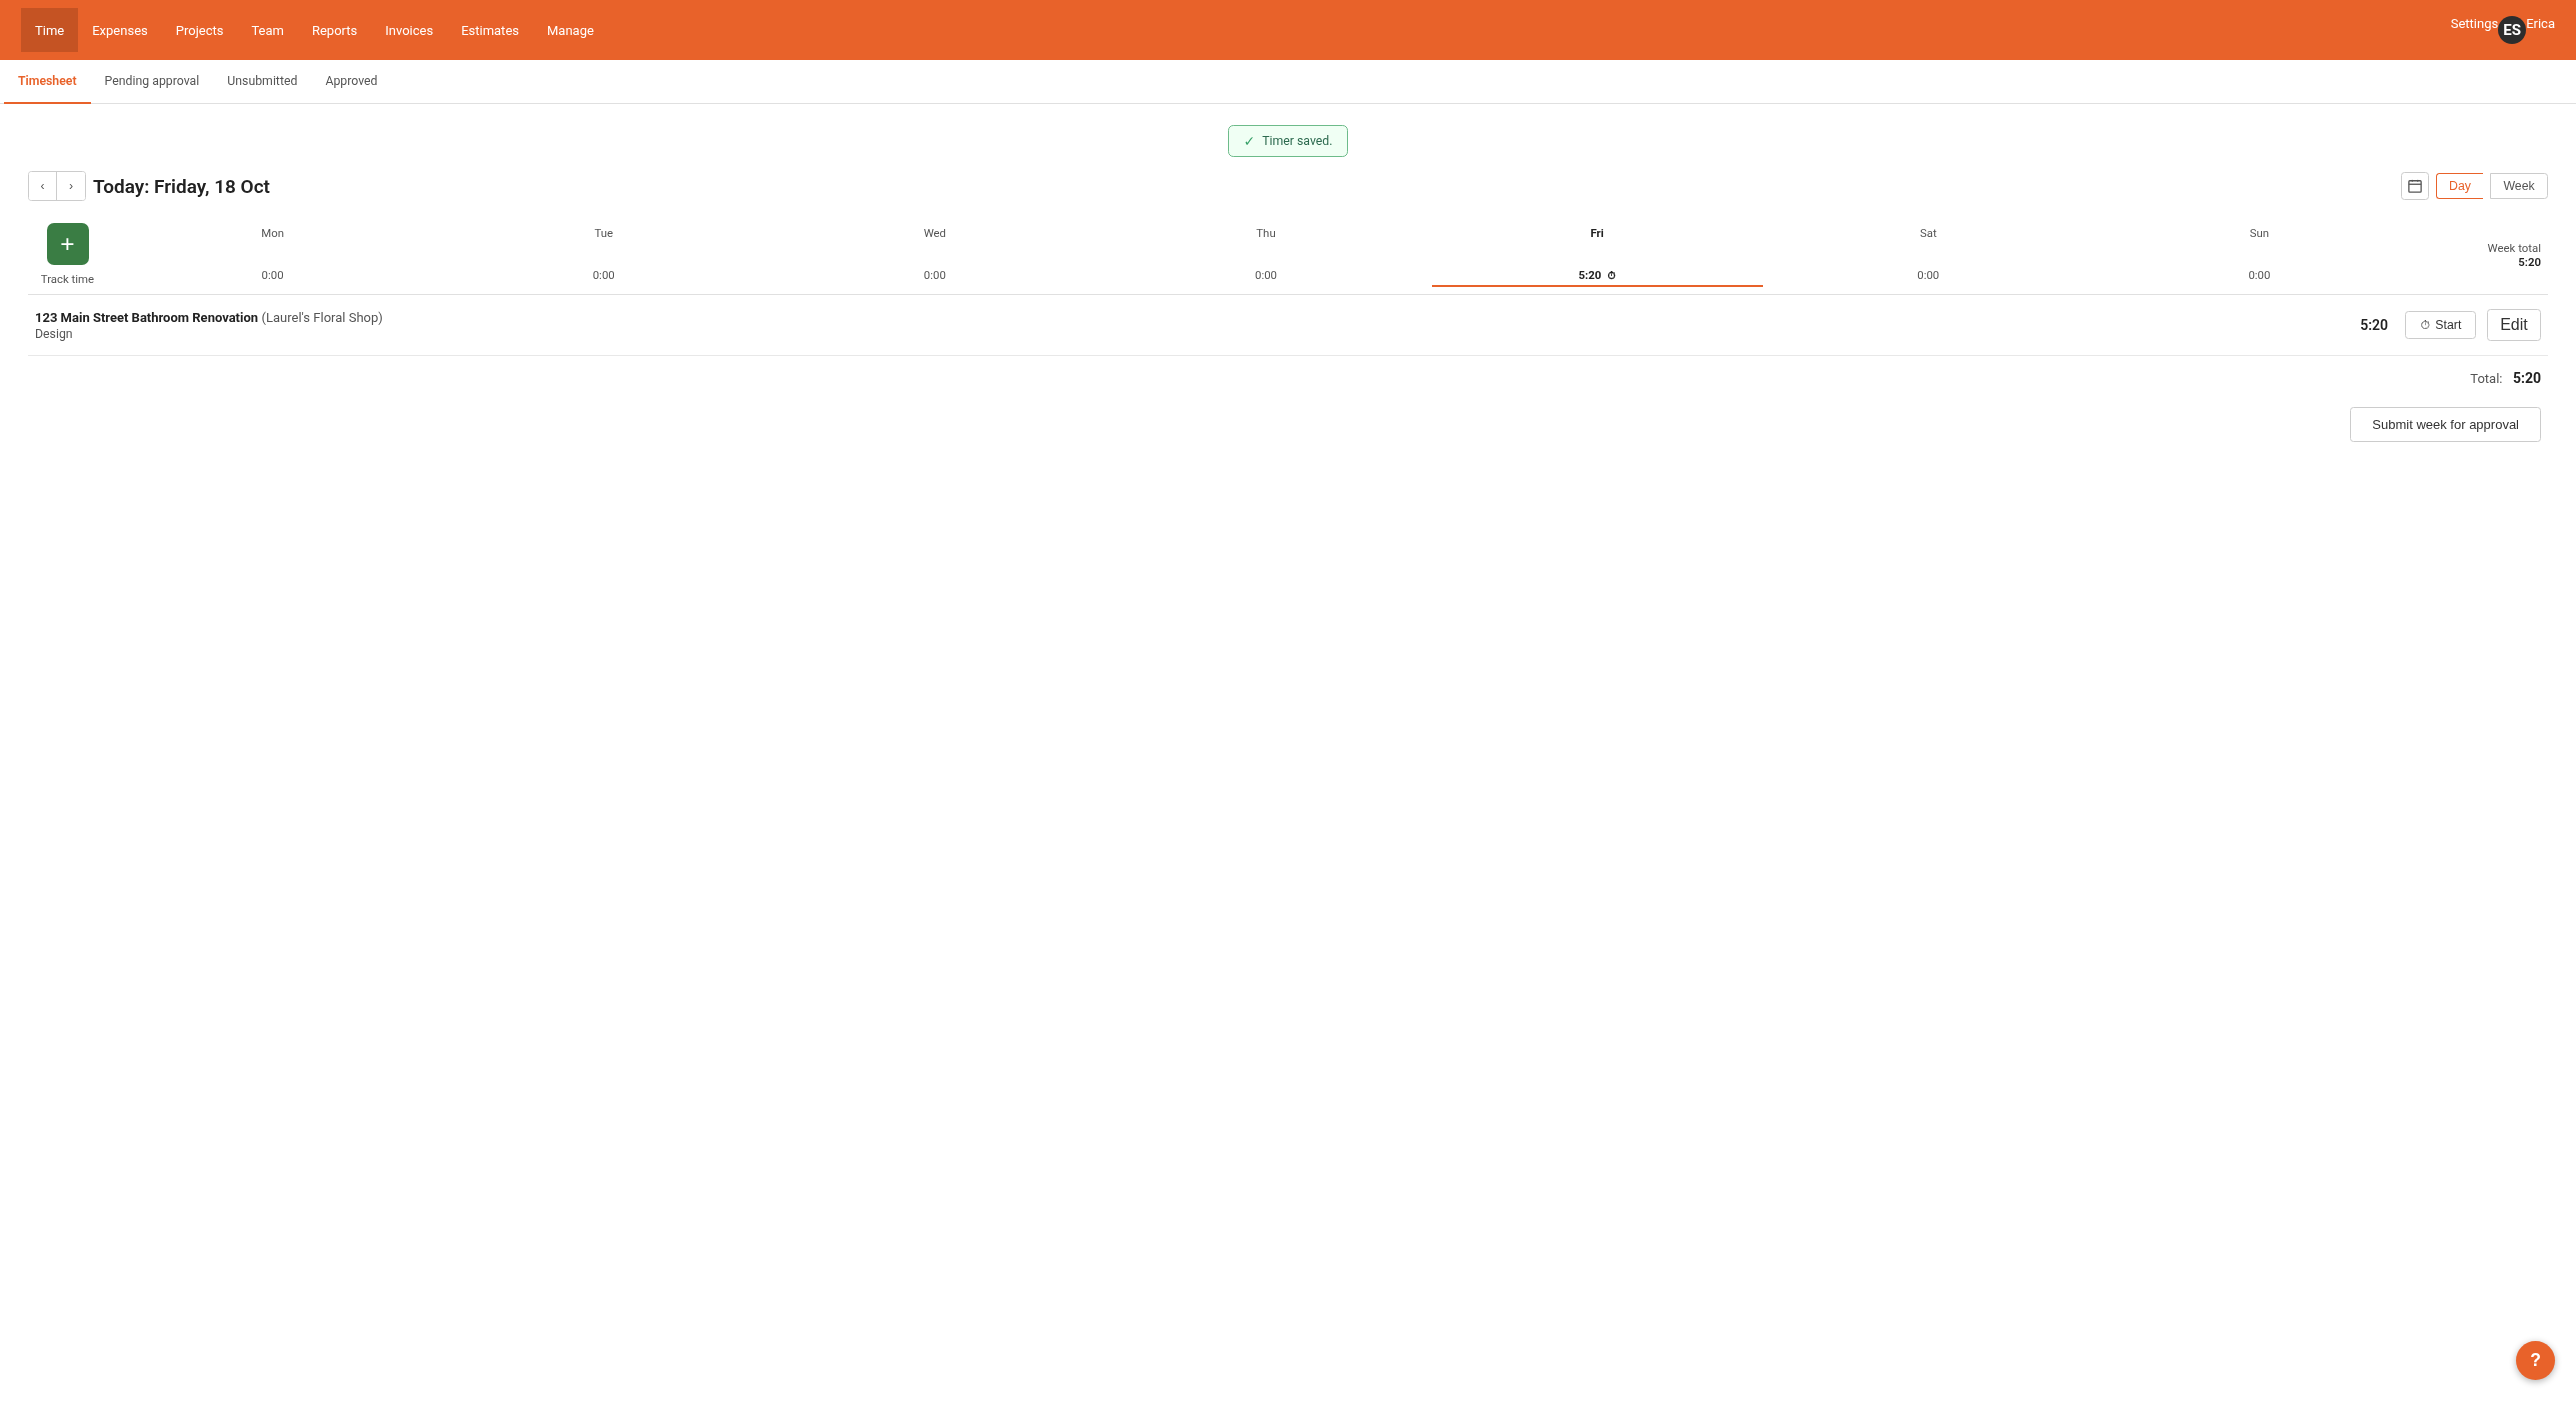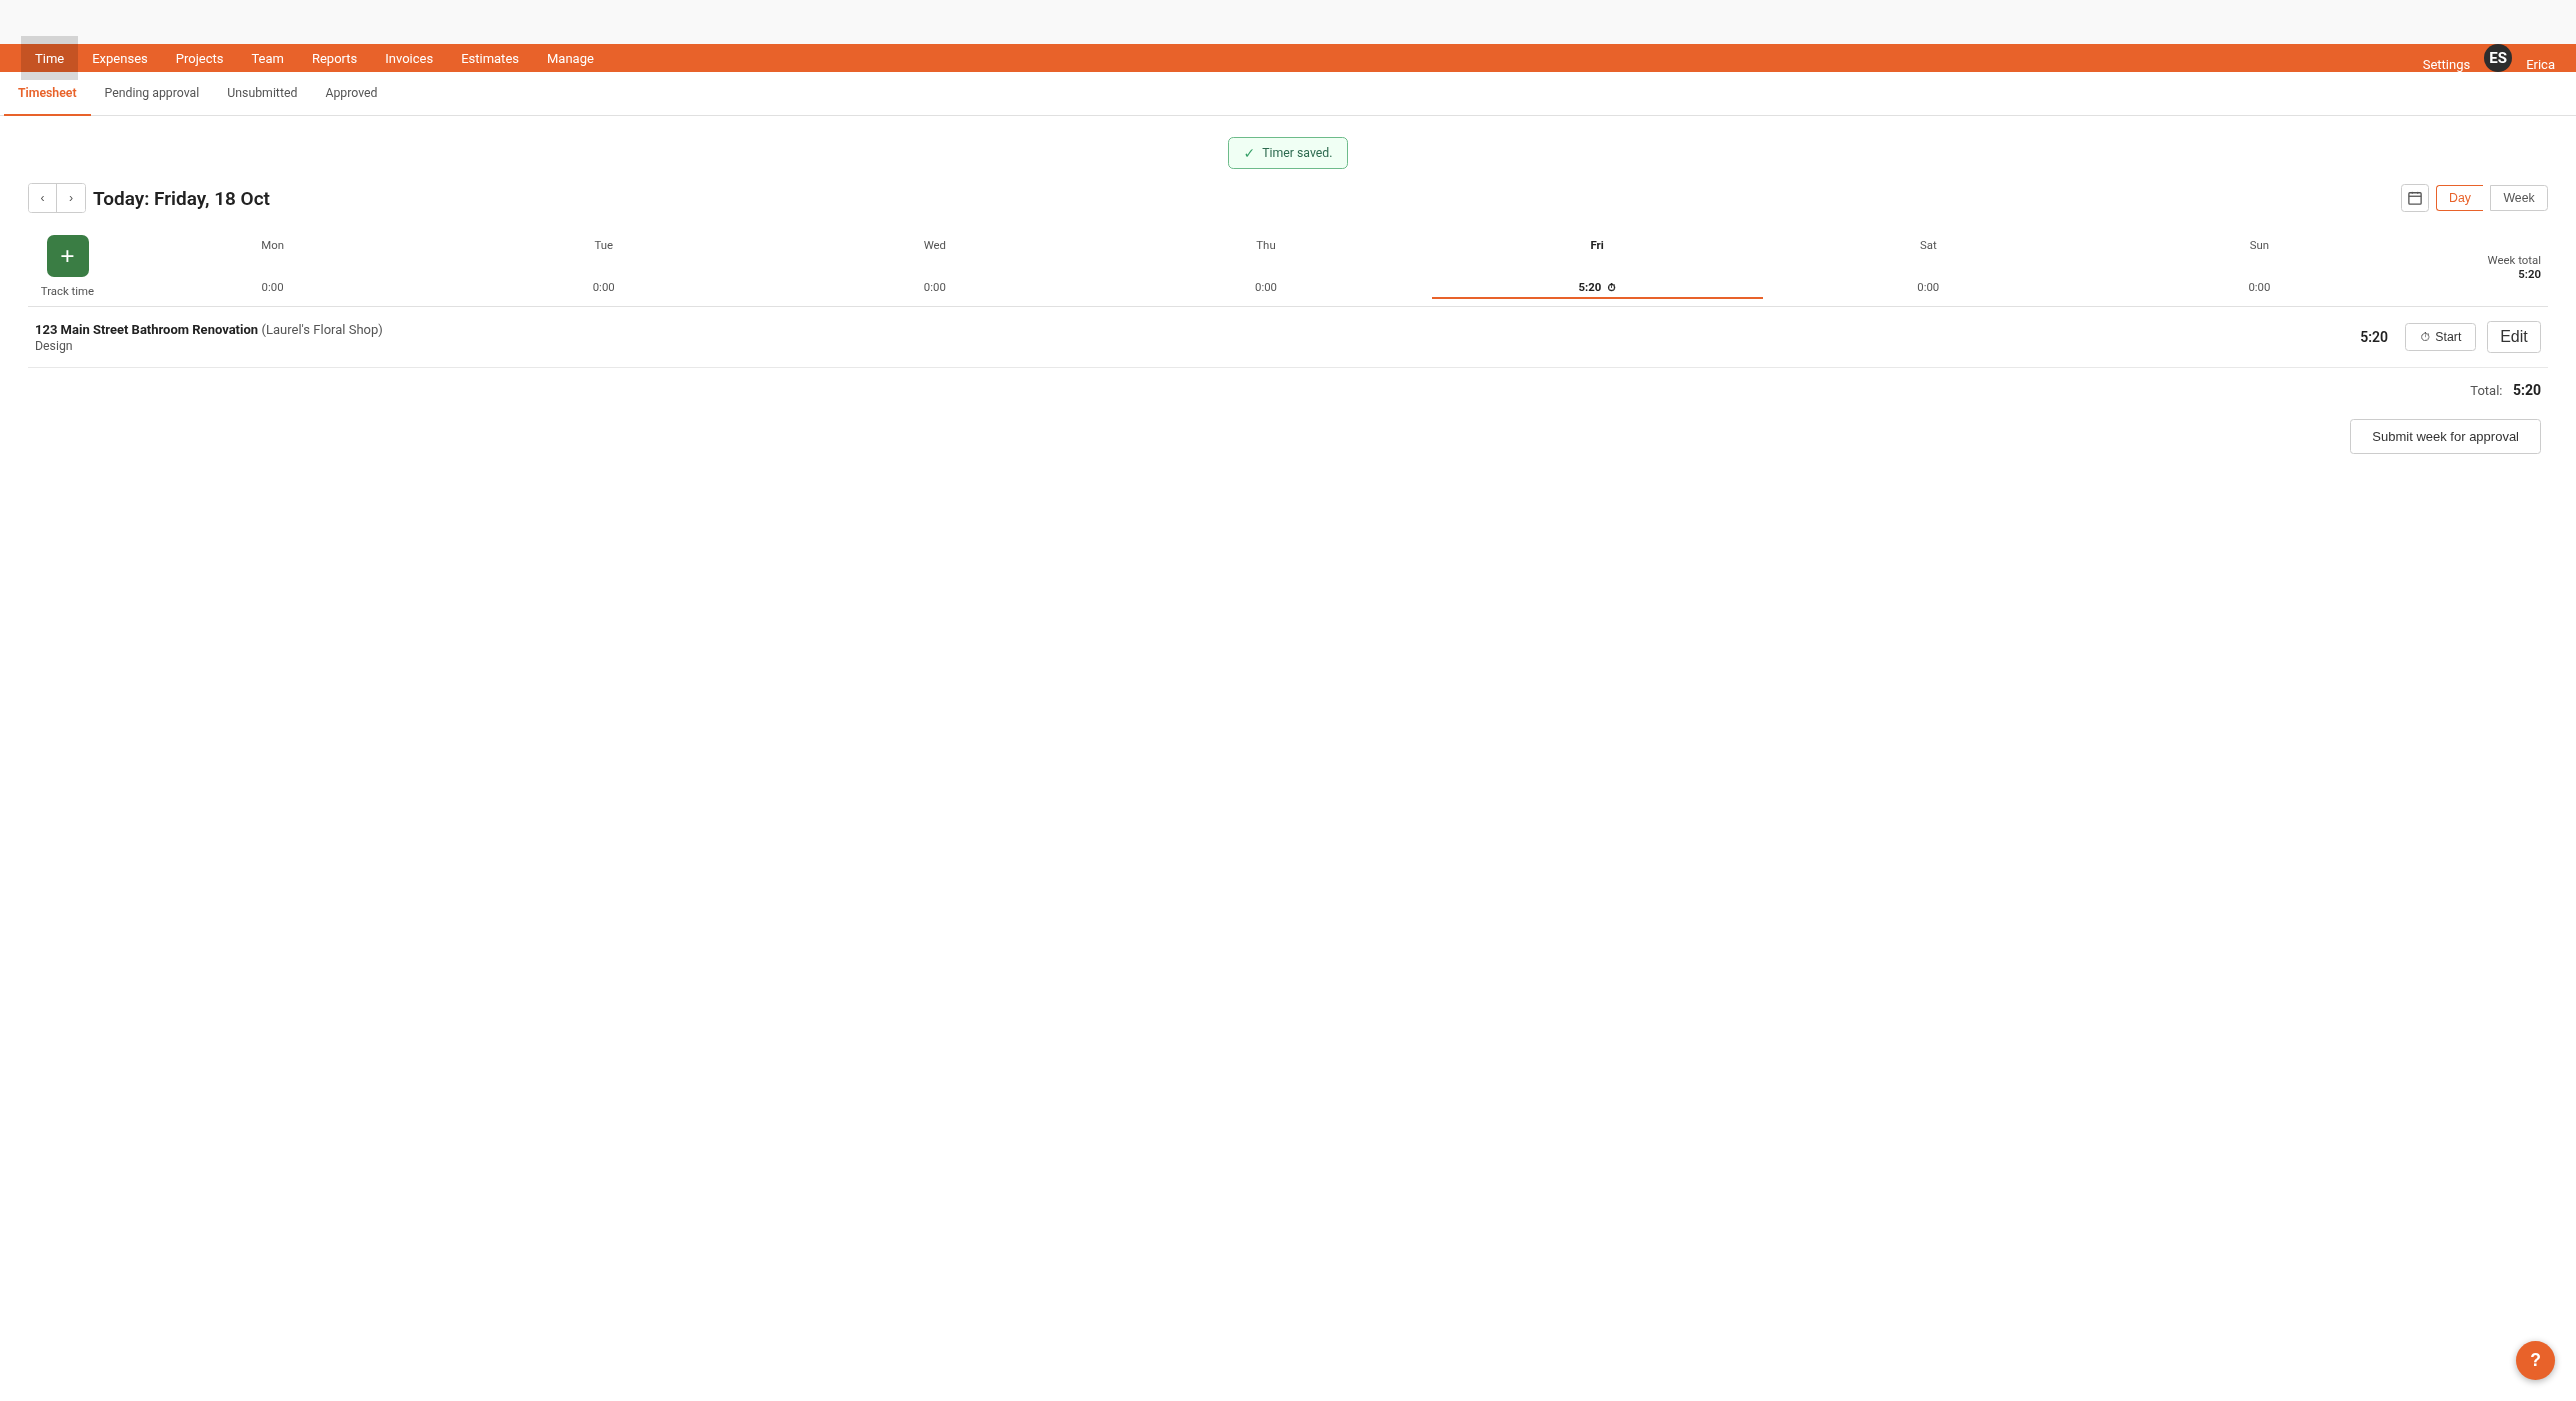--- a/index.html
+++ b/index.html
@@ -4,36 +4,35 @@
   <style>
     * { box-sizing: border-box; margin: 0; padding: 0; }
     body { font-family: -apple-system, BlinkMacSystemFont, 'Segoe UI', Roboto, sans-serif; background: #f9f9f9; min-height: 100vh; }
 
     
     .top-nav {
       background: #e8622a;
       display: flex;
       align-items: center;
       padding: 4px 21px;
-      height: 28px;
-      margin-top: 44px;
+      height: 60px;
     }
     .nav-links { display: flex; align-items: center; flex: 1; }
     .nav-link {
       color: #fff;
       text-decoration: none;
       padding: 0 14px;
       height: 44px;
       display: flex;
       align-items: center;
       font-size: 13px;
       cursor: pointer;
     }
     .nav-link.active { background: rgba(0,0,0,0.15); }
-    .nav-right { display: flex; align-items: flex-end; gap: 14px; }
+    .nav-right { display: flex; align-items: flex-start; }
     .settings-link { color: #fff; font-size: 13px; cursor: pointer; text-decoration: none; }
     .avatar {
       width: 28px; height: 28px; border-radius: 50%;
       background: #2d2d2d; color: #fff;
       display: flex; align-items: center; justify-content: center;
       font-size: 15px; font-weight: bold; cursor: pointer;
     }
     .user-name { color: #fff; font-size: 13px; cursor: pointer; }
 
     

